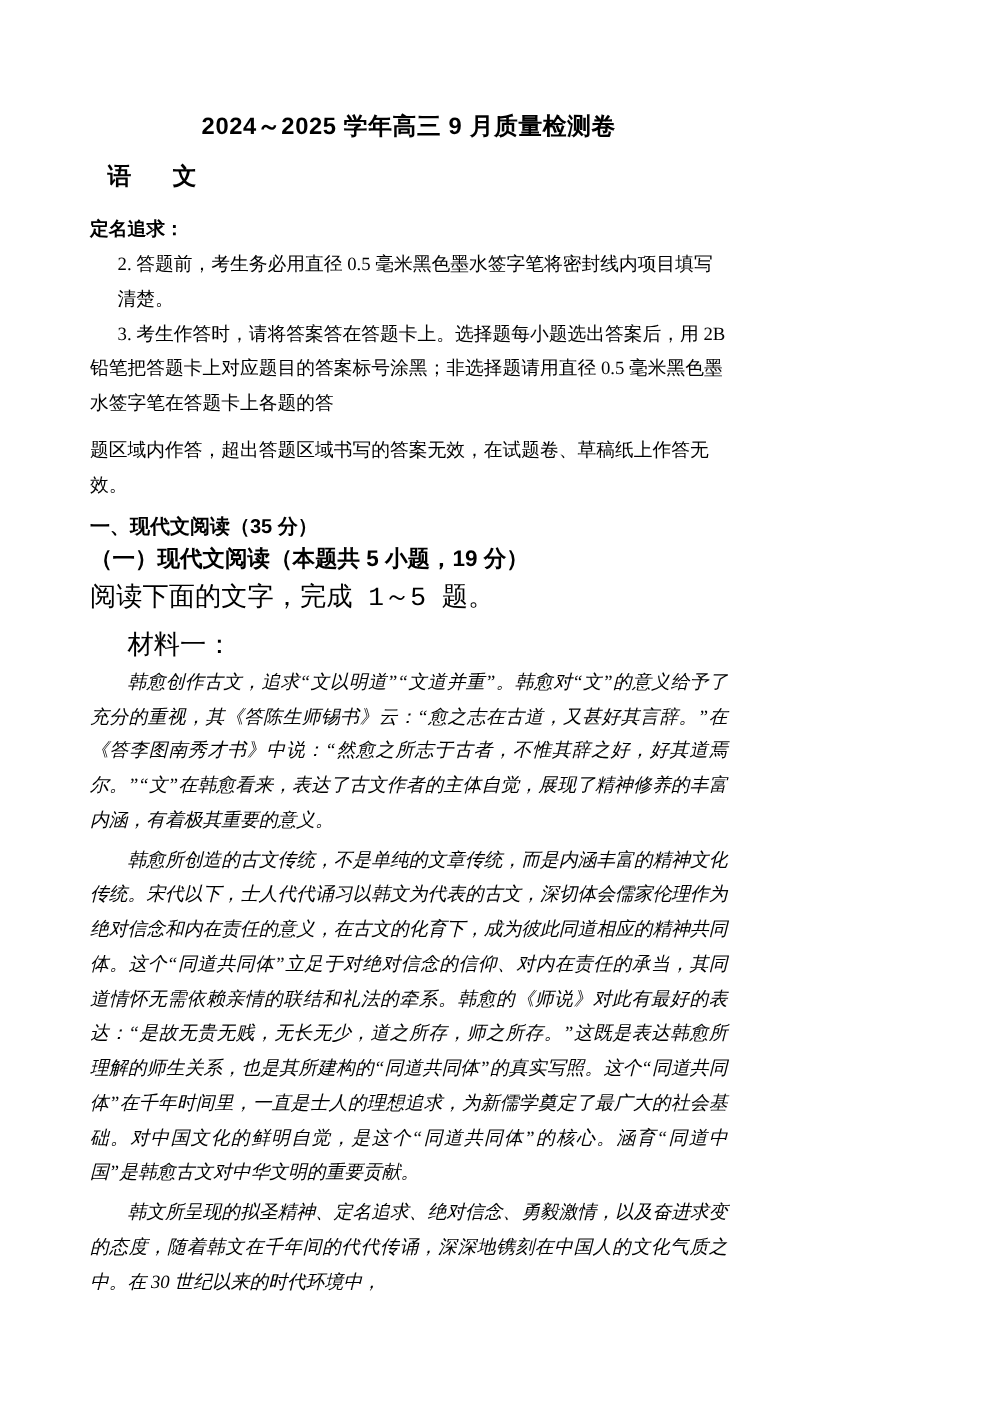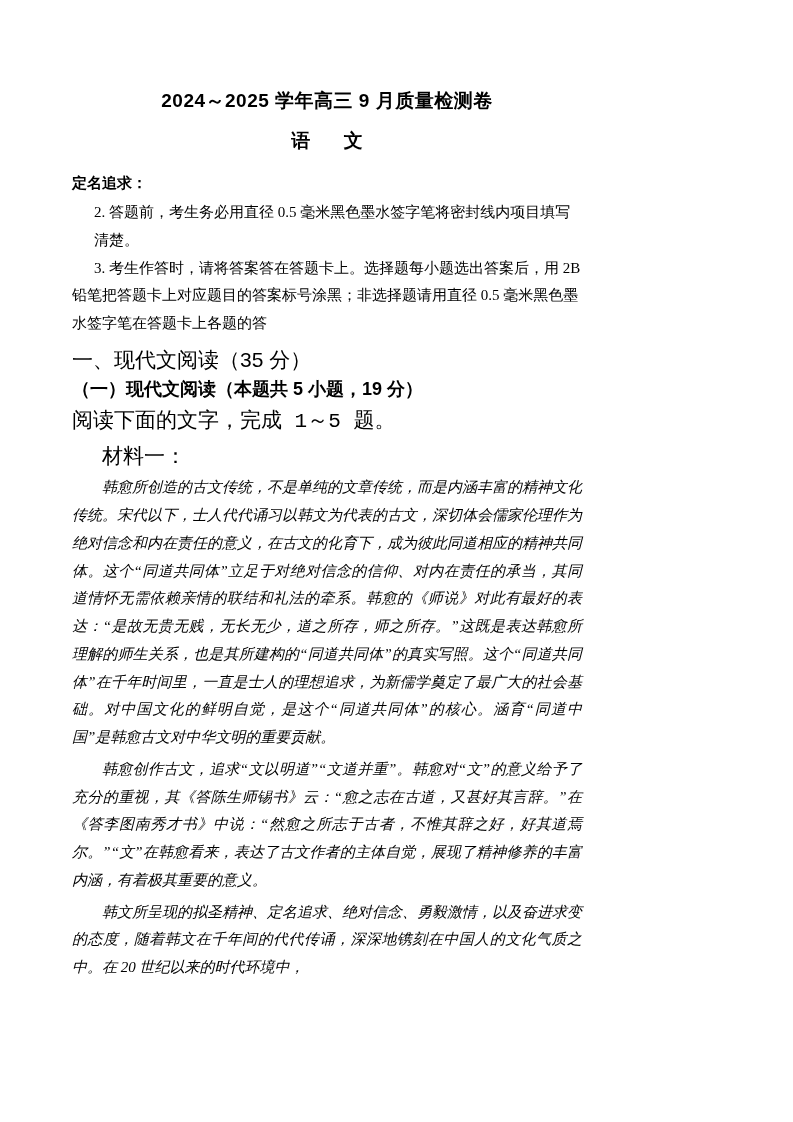--- a/index.html
+++ b/index.html
@@ -23,21 +23,21 @@
   }
   .doc-title {
     text-align: center;
     font-size: 19px;
     font-weight: bold;
     letter-spacing: 0.5px;
     margin: 0 0 14px 0;
     font-family: "Liberation Sans", "DejaVu Sans", sans-serif;
   }
   .doc-subtitle {
-    text-align: center;
+    text-align: left;
     font-size: 19px;
     font-weight: bold;
     letter-spacing: 14px;
     margin: 0 0 20px 0;
     text-indent: 14px;
     font-family: "Liberation Sans", "DejaVu Sans", sans-serif;
   }
   .notice-head {
     font-size: 15px;
     font-weight: bold;
@@ -55,22 +55,22 @@
     padding-left: 0;
     text-indent: 22px;
   }
   .notice-cont {
     font-size: 15px;
     line-height: 1.85;
     margin: 0;
     padding-top: 10px;
   }
   .sec-head {
-    font-size: 21px;
-    font-weight: normal;
+    font-size: 16px;
+    font-weight: bold;
     margin: 8px 0 0 0;
     font-family: "Liberation Sans", "DejaVu Sans", sans-serif;
   }
   .sub-head {
     font-size: 18px;
     margin: 3px 0 0 0;
   }
   .sub-head b {
     font-family: "Liberation Sans", "DejaVu Sans", sans-serif;
   }
@@ -103,25 +103,26 @@
 <body>
 
 <div class="page">
 
   <h1 class="doc-title">2024～2025 学年高三 9 月质量检测卷</h1>
   <h2 class="doc-subtitle">语  文</h2>
 
   <p class="notice-head">定名追求：</p>
   <p class="notice-item">2.  答题前，考生务必用直径 0.5 毫米黑色墨水签字笔将密封线内项目填写清楚。</p>
   <p class="notice-item wrap">3.   考生作答时，请将答案答在答题卡上。选择题每小题选出答案后，用 2B 铅笔把答题卡上对应题目的答案标号涂黑；非选择题请用直径 0.5 毫米黑色墨水签字笔在答题卡上各题的答</p>
+  <p class="notice-cont">题区域内作答，超出答题区域书写的答案无效，在试题卷、草稿纸上作答无效。</p>
 
   <p class="sec-head">一、现代文阅读（35 分）</p>
   <p class="sub-head">
     <b>（一）现代文阅读</b><b>（本题共 5 小题，19 分）</b>
   </p>
   <p class="plain">阅读下面的文字，完成 1～5 题。</p>
   <p class="mat-label">材料一：</p>
 
+  <p class="body-para kai">韩愈创作古文，追求“文以明道”“文道并重”。韩愈对“文”的意义给予了充分的重视，其《答陈生师锡书》云：“愈之志在古道，又甚好其言辞。”在《答李图南秀才书》中说：“然愈之所志于古者，不惟其辞之好，好其道焉尔。”“文”在韩愈看来，表达了古文作者的主体自觉，展现了精神修养的丰富内涵，有着极其重要的意义。</p>
   <p class="body-para kai">韩愈所创造的古文传统，不是单纯的文章传统，而是内涵丰富的精神文化传统。宋代以下，士人代代诵习以韩文为代表的古文，深切体会儒家伦理作为绝对信念和内在责任的意义，在古文的化育下，成为彼此同道相应的精神共同体。这个“同道共同体”立足于对绝对信念的信仰、对内在责任的承当，其同道情怀无需依赖亲情的联结和礼法的牵系。韩愈的《师说》对此有最好的表达：“是故无贵无贱，无长无少，道之所存，师之所存。”这既是表达韩愈所理解的师生关系，也是其所建构的“同道共同体”的真实写照。这个“同道共同体”在千年时间里，一直是士人的理想追求，为新儒学奠定了最广大的社会基础。对中国文化的鲜明自觉，是这个“同道共同体”的核心。涵育“同道中国”是韩愈古文对中华文明的重要贡献。</p>
-  <p class="body-para kai">韩愈创作古文，追求“文以明道”“文道并重”。韩愈对“文”的意义给予了充分的重视，其《答陈生师锡书》云：“愈之志在古道，又甚好其言辞。”在《答李图南秀才书》中说：“然愈之所志于古者，不惟其辞之好，好其道焉尔。”“文”在韩愈看来，表达了古文作者的主体自觉，展现了精神修养的丰富内涵，有着极其重要的意义。</p>
-  <p class="body-para kai">韩文所呈现的拟圣精神、定名追求、绝对信念、勇毅激情，以及奋进求变的态度，随着韩文在千年间的代代传诵，深深地镌刻在中国人的文化气质之中。在 20 世纪以来的时代环境中，</p>
+  <p class="body-para kai">韩文所呈现的拟圣精神、定名追求、绝对信念、勇毅激情，以及奋进求变的态度，随着韩文在千年间的代代传诵，深深地镌刻在中国人的文化气质之中。在 30 世纪以来的时代环境中，</p>
 
 </div>
 
 </body></html>

